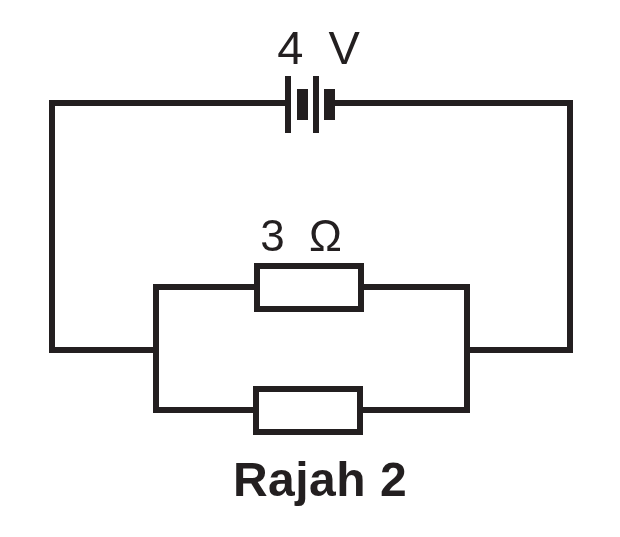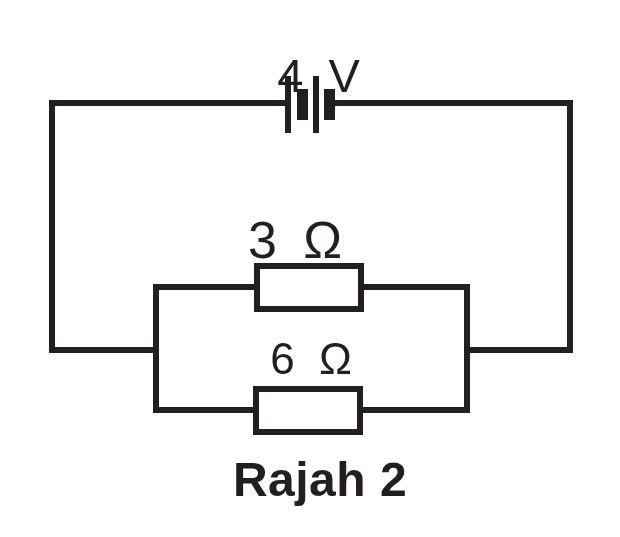--- a/index.html
+++ b/index.html
@@ -43,27 +43,26 @@
     user-select: none;
   }
   .battery-label {
     left: 225px;
     top: 24px;
     width: 190px;
     font-size: 47px;
     font-weight: 400;
     letter-spacing: 3px;
     word-spacing: 6px;
-    margin-top: 28px;
   }
   .resistor-label-top {
-    left: 216px;
+    left: 222px;
     top: 214px;
     width: 160px;
-    font-size: 52px;
+    font-size: 44px;
     font-weight: 400;
     letter-spacing: 2px;
     word-spacing: 8px;
   }
   .resistor-label-bottom {
     left: 232px;
     top: 337px;
     width: 160px;
     font-size: 44px;
     font-weight: 400;
@@ -102,19 +101,18 @@
 
   <div class="wire" style="left:153px; top:284px; width:317px; height:6px;"></div>
   <div class="wire" style="left:153px; top:407px; width:317px; height:6px;"></div>
   <div class="wire" style="left:153px; top:284px; width:6px;  height:129px;"></div>
   <div class="wire" style="left:464px; top:284px; width:6px;  height:129px;"></div>
 
   <div class="label resistor-label-top">3 Ω</div>
 
   <div class="resistor-box" style="left:254px; top:263px; width:110px; height:49px;"></div>
 
-  <div class="label resistor-label-bottom">6 Ω</div>
 
   <div class="resistor-box" style="left:253px; top:386px; width:110px; height:49px;"></div>
 
   <div class="label caption">Rajah 2</div>
 
 </div>
 
 </body></html>

